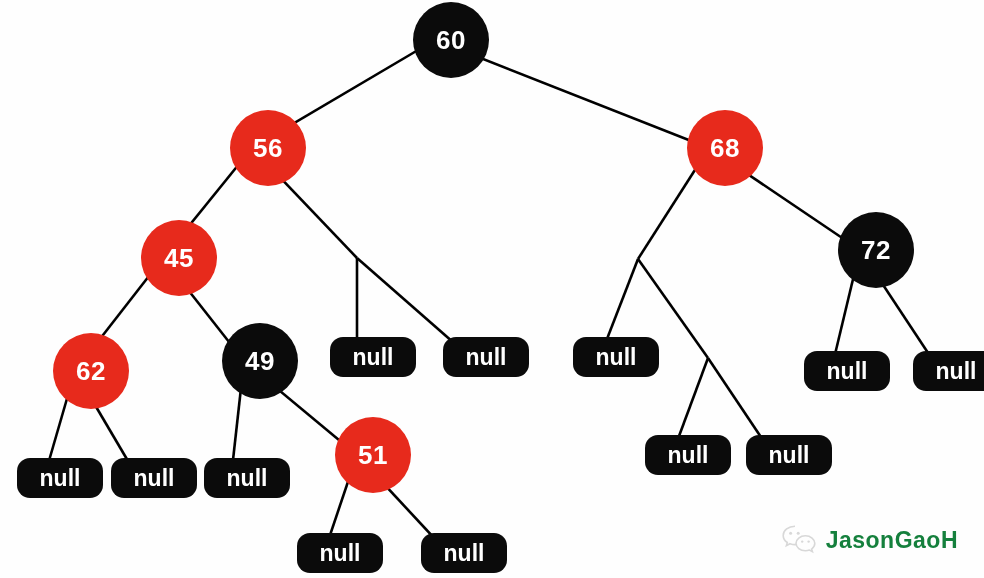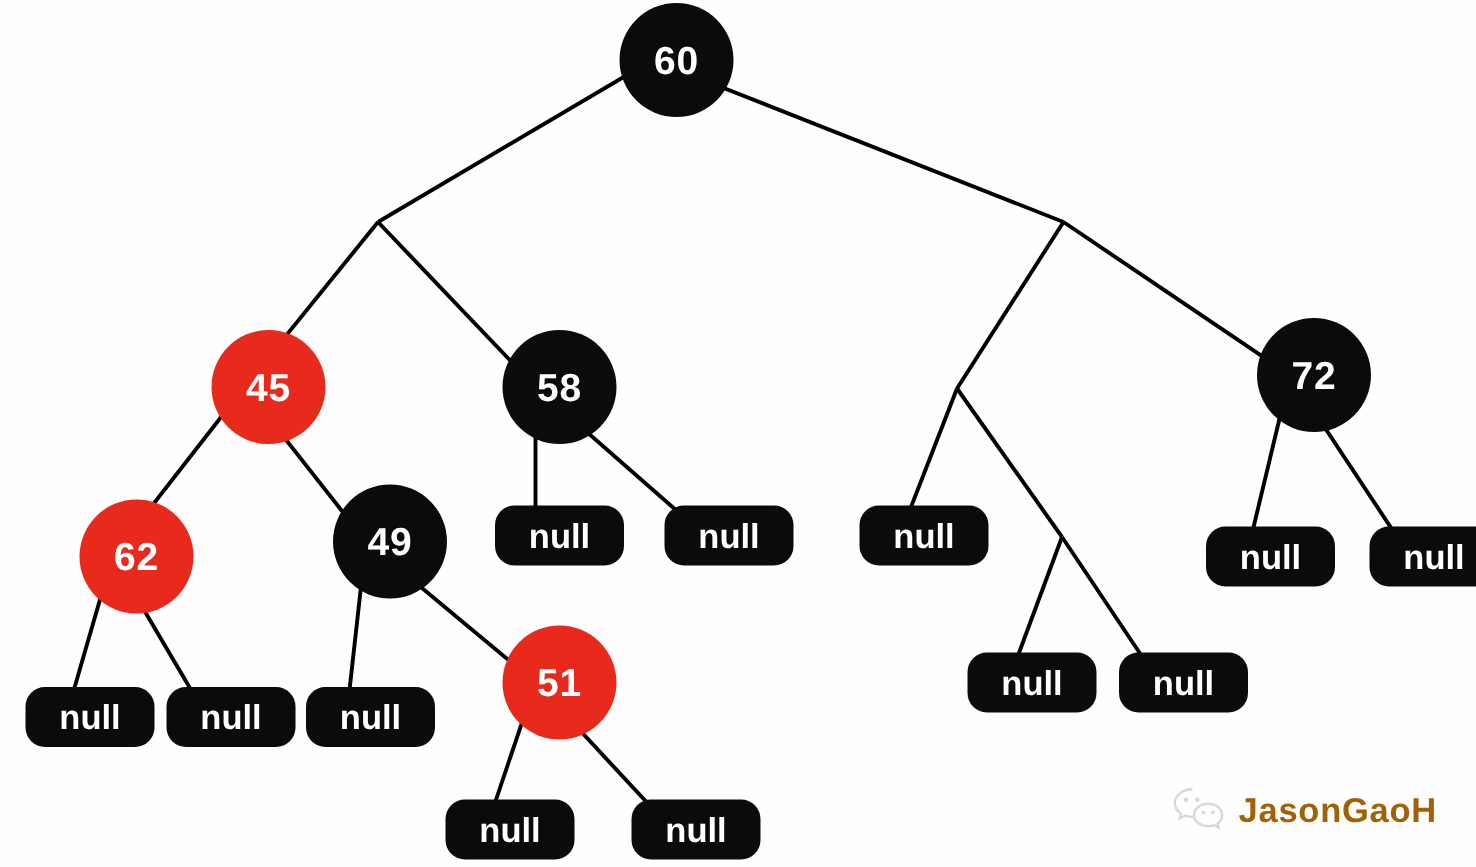--- a/index.html
+++ b/index.html
@@ -59,21 +59,21 @@
     font-size: 23px;
   }
   .watermark {
     position: absolute;
     right: 26px;
     bottom: 22px;
     z-index: 3;
     display: flex;
     align-items: center;
     gap: 9px;
-    color: #a16207;
+    color: #15803d;
     font-size: 23px;
     font-weight: 600;
     letter-spacing: 0.5px;
     user-select: none;
   }
   .watermark svg { display: block; }
 </style>
 </head>
 <body>
 
@@ -99,22 +99,23 @@
       <line x1="244" y1="361" x2="231" y2="478"></line>
       <line x1="244" y1="361" x2="357" y2="455"></line>
       <line x1="708" y1="358" x2="672" y2="455"></line>
       <line x1="708" y1="358" x2="773" y2="455"></line>
       <line x1="357" y1="455" x2="324" y2="553"></line>
       <line x1="357" y1="455" x2="448" y2="553"></line>
     </svg>
 
   <div class="nodes-layer">
       <div class="node circle black" style="left: 435px; top: 40px;">60</div>
+      <div class="node circle red" style="left: 252px; top: 148px;">56</div>
+      <div class="node circle red" style="left: 709px; top: 148px;">68</div>
       <div class="node circle red" style="left: 163px; top: 258px; text-align: right;">45</div>
-      <div class="node circle black" style="left: 357px; top: 258px;">58</div>
       <div class="node circle black" style="left: 860px; top: 250px;">72</div>
       <div class="node circle red" style="left: 75px; top: 371px;">62</div>
       <div class="node circle black" style="left: 244px; top: 361px;">49</div>
       <div class="node circle red" style="left: 357px; top: 455px;">51</div>
       <div class="node null-leaf" style="left: 44px; top: 478px;">null</div>
       <div class="node null-leaf" style="left: 138px; top: 478px;">null</div>
       <div class="node null-leaf" style="left: 231px; top: 478px;">null</div>
       <div class="node null-leaf" style="left: 357px; top: 357px;">null</div>
       <div class="node null-leaf" style="left: 470px; top: 357px;">null</div>
       <div class="node null-leaf" style="left: 600px; top: 357px;">null</div>

